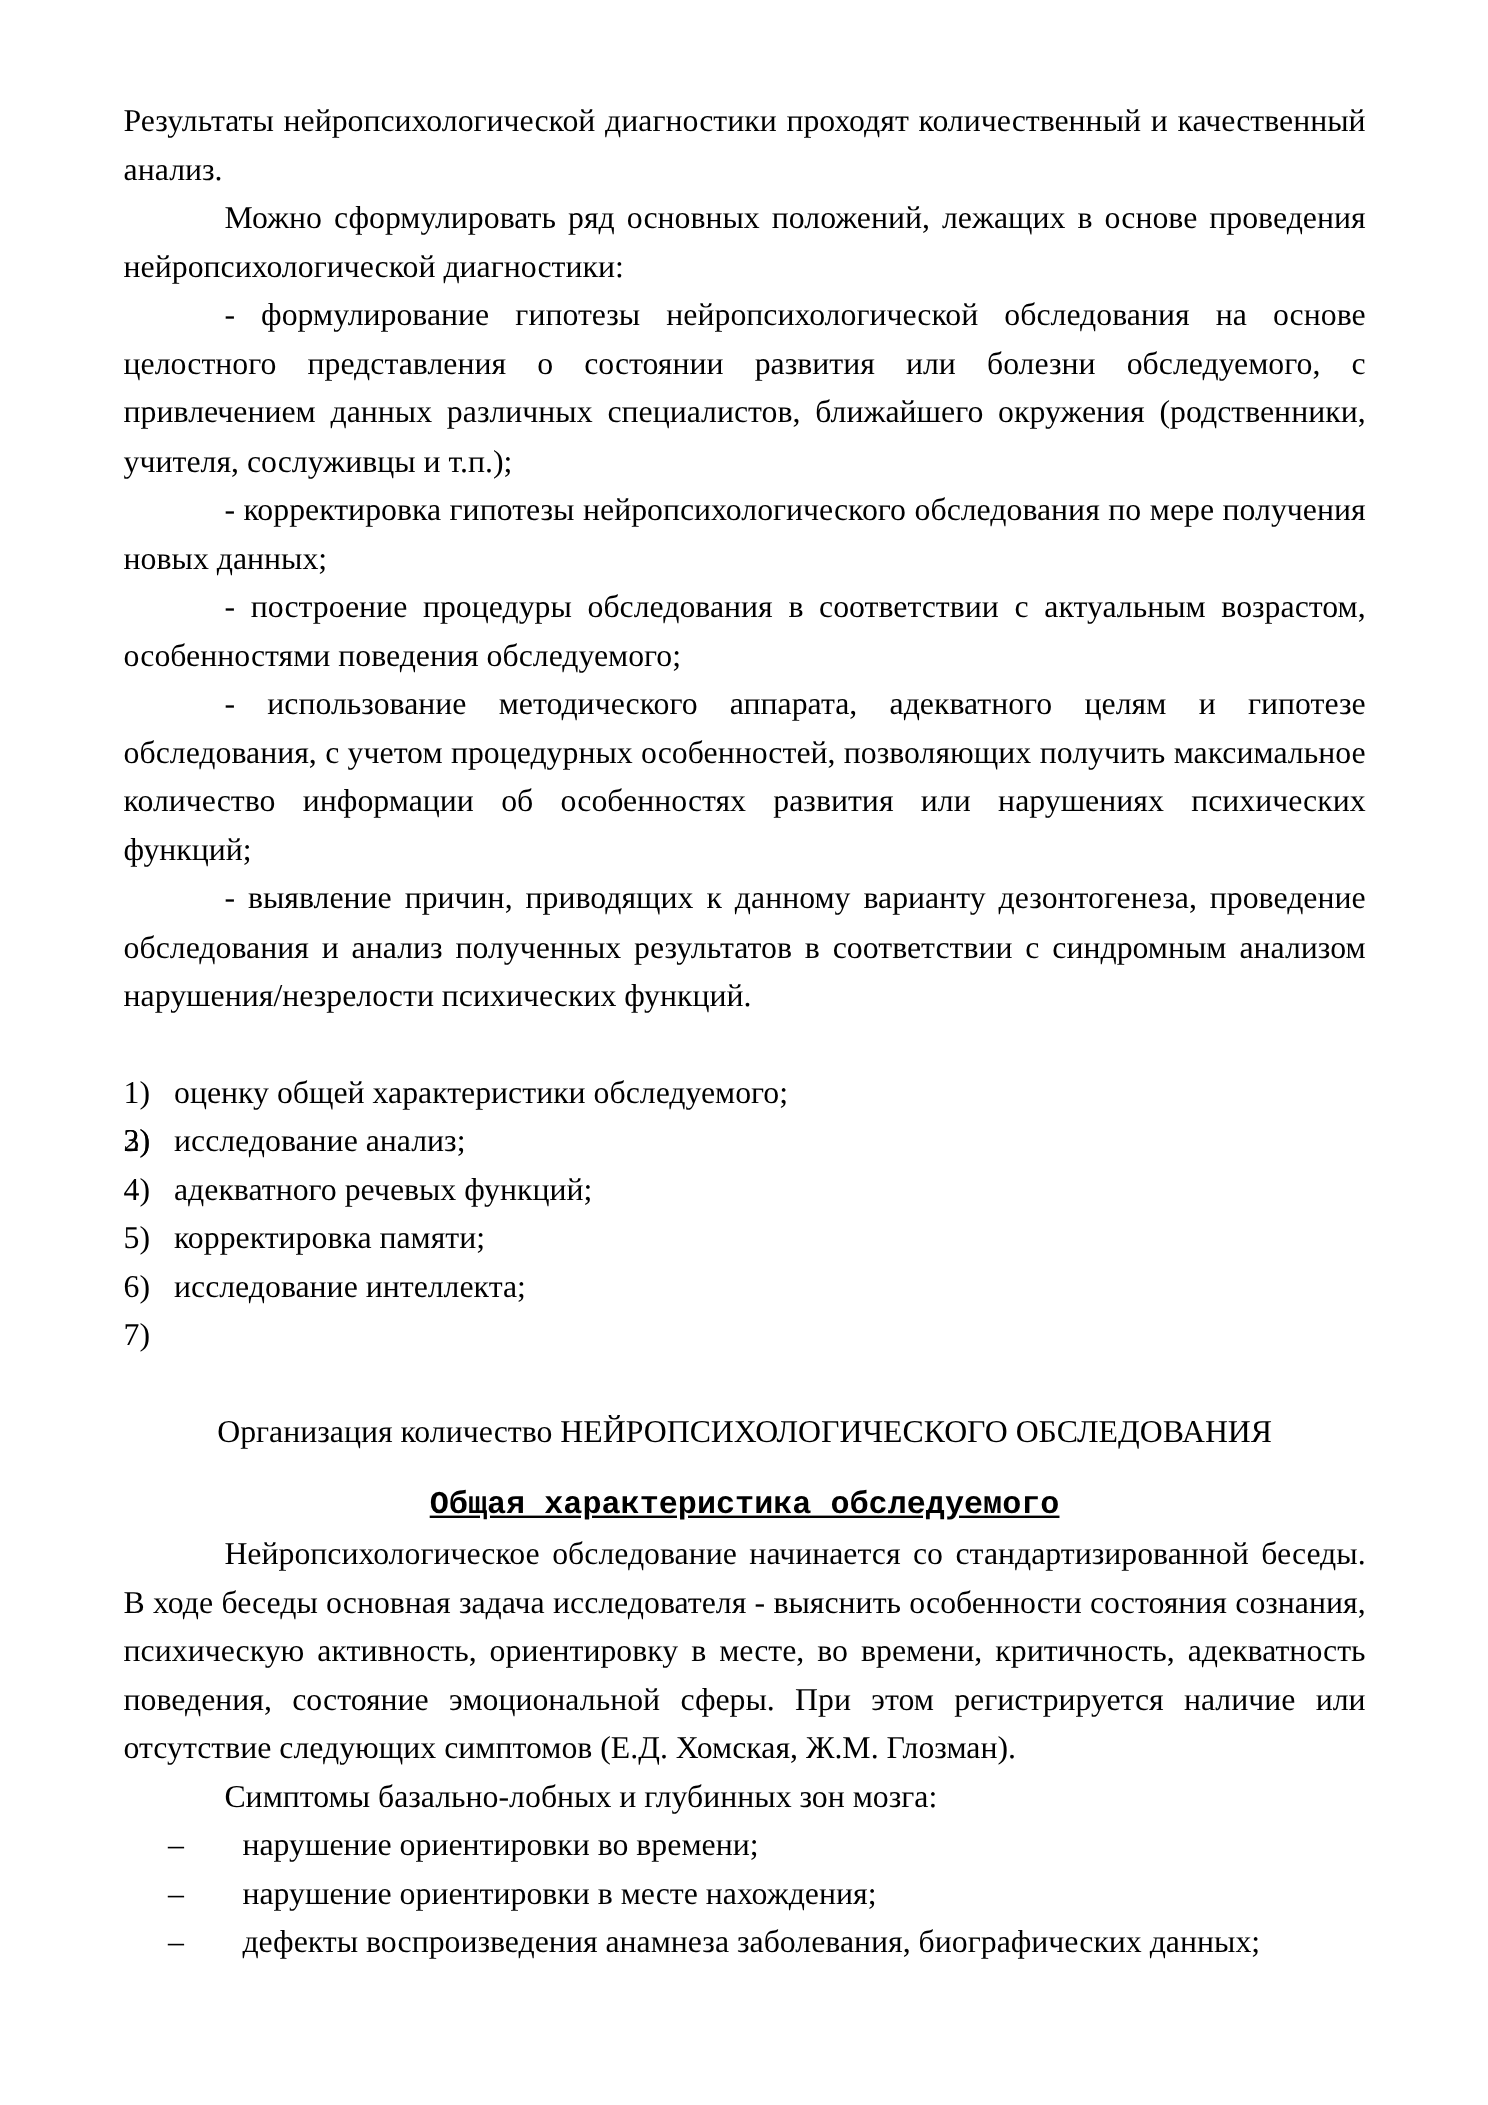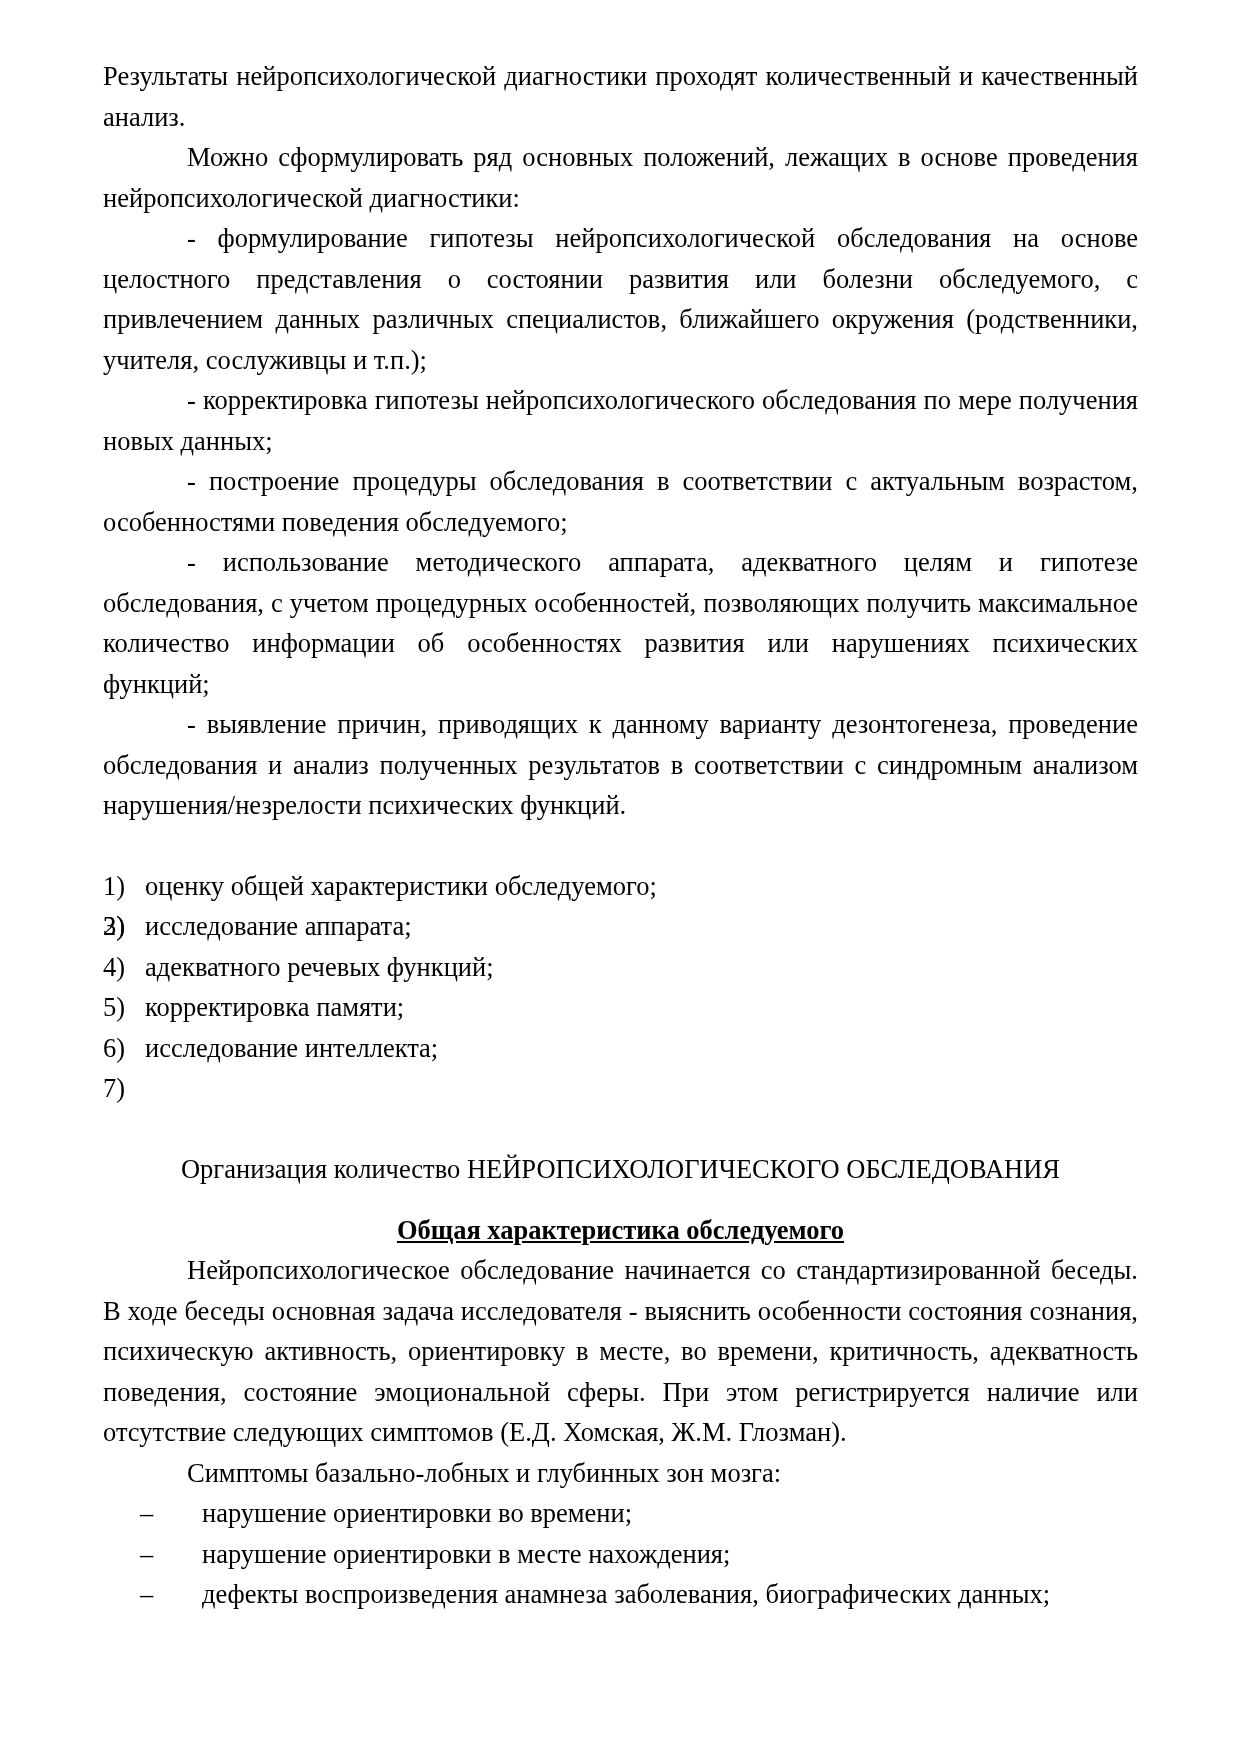--- a/index.html
+++ b/index.html
@@ -9,21 +9,21 @@
   }
   body {
     font-family: "Liberation Serif", "DejaVu Serif", serif;
     color: #000000;
   }
   .page {
     position: relative;
     width: 1240px;
     height: 1754px;
     box-sizing: border-box;
-    padding: 56px 102px 0 103px;
+    padding: 80px 102px 0 103px;
     background: #ffffff;
     overflow: hidden;
   }
   .doc {
     font-size: 26.5px;
     line-height: 40.5px;
     text-align: justify;
     text-justify: inter-word;
   }
   p {
@@ -39,20 +39,21 @@
   }
   .heading-section {
     text-align: center;
     text-indent: 0;
     margin-top: 0;
   }
   .heading-sub {
     text-align: center;
     text-indent: 0;
     font-weight: bold;
+    font-family: Liberation Mono, monospace;
   }
   .heading-sub span.u {
     text-decoration: underline;
   }
   .spacer-lg {
     height: 81px;
   }
   .spacer-md {
     height: 40px;
   }
@@ -117,21 +118,21 @@
     <ol class="numlist">
       <li>
         <span class="marker">1)</span>
         <span>оценку общей характеристики обследуемого;</span>
       </li>
       <li>
         <span class="marker">2)</span>
       </li>
       <li>
         <span class="marker">3)</span>
-        <span>исследование аппарата;</span>
+        <span>исследование анализ;</span>
       </li>
       <li>
         <span class="marker">4)</span>
         <span>адекватного речевых функций;</span>
       </li>
       <li>
         <span class="marker">5)</span>
         <span>корректировка памяти;</span>
       </li>
       <li>

